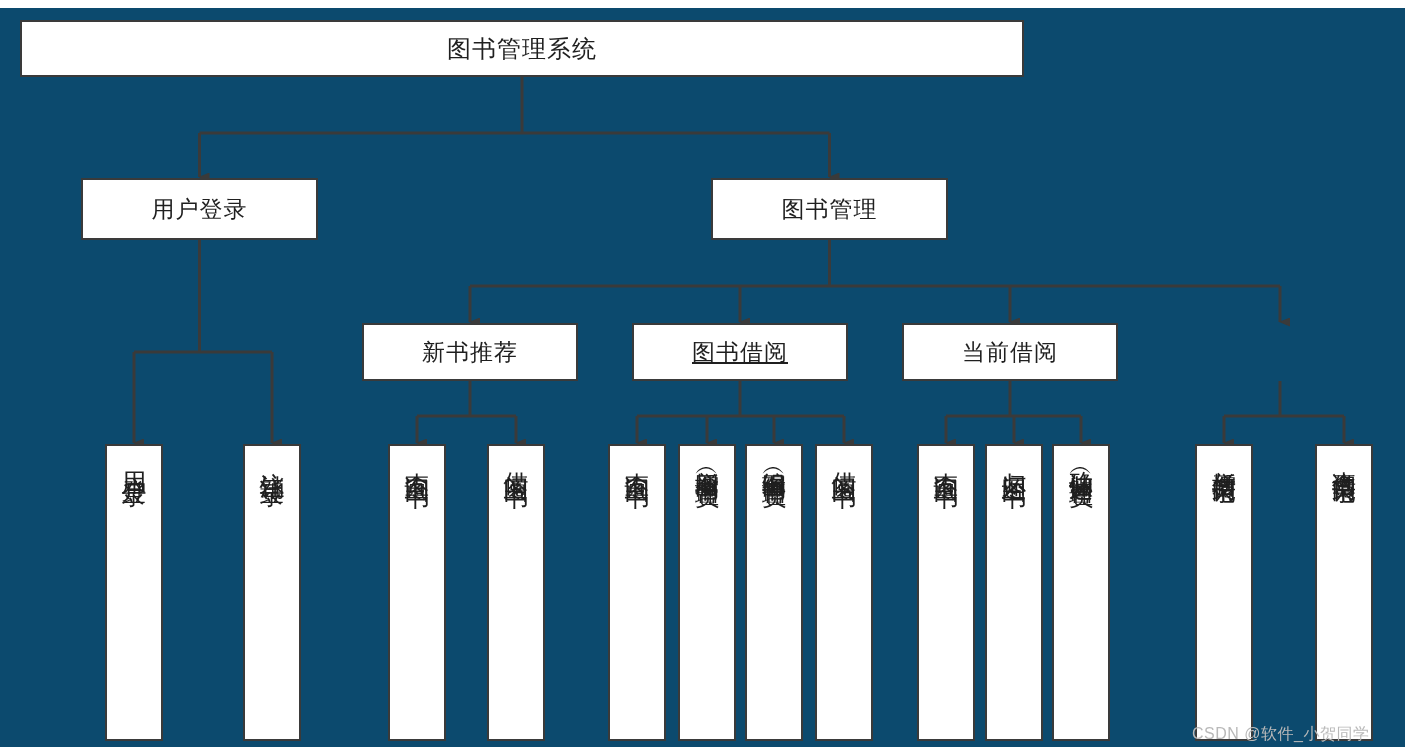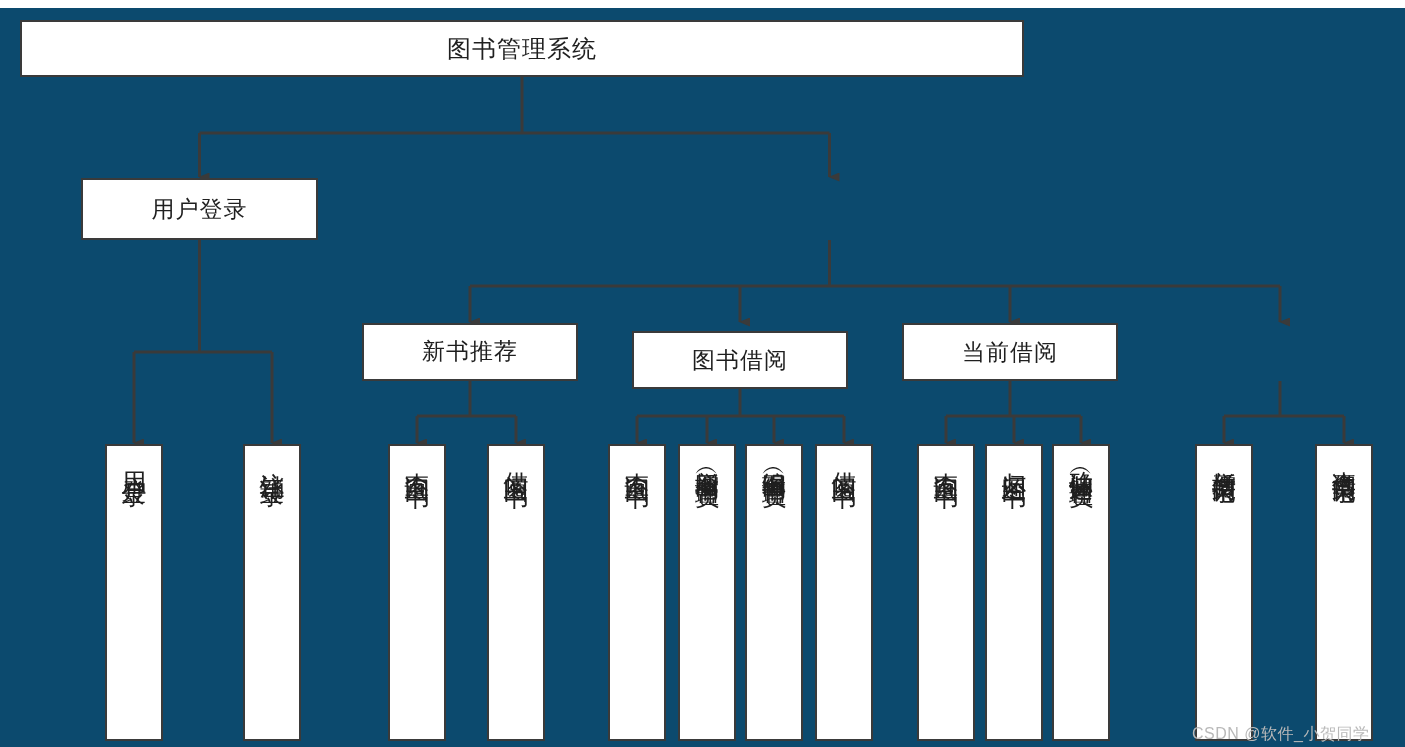--- a/index.html
+++ b/index.html
@@ -125,25 +125,28 @@
       </g>
   </svg>
 
   <div class="node root h" style="left: 20px; top: 12px; width: 1004px; height: 57px;">
     <span class="node-label">图书管理系统</span>
   </div>
 
   <div class="node h" style="left: 81px; top: 170px; width: 237px; height: 62px;">
     <span class="node-label">用户登录</span>
   </div>
+  <div class="node h" style="left: 711px; top: 170px; width: 237px; height: 62px;">
+    <span class="node-label">图书管理</span>
+  </div>
 
-  <div class="node h" style="left: 362px; top: 315px; width: 216px; height: 58px; font-family: Liberation Serif, serif;">
+  <div class="node h" style="left: 362px; top: 315px; width: 216px; height: 58px;">
     <span class="node-label">新书推荐</span>
   </div>
-  <div class="node h" style="left: 632px; top: 323px; width: 216px; height: 58px;">
+  <div class="node h" style="left: 632px; top: 315px; width: 216px; height: 58px; text-decoration: underline;">
     <span class="node-label">图书借阅</span>
   </div>
   <div class="node h" style="left: 902px; top: 315px; width: 216px; height: 58px;">
     <span class="node-label">当前借阅</span>
   </div>
 
   <div class="node v" style="left: 105px; top: 436px; width: 58px; height: 297px;">
     <span class="node-label">用户登录</span>
   </div>
   <div class="node v" style="left: 243px; top: 436px; width: 58px; height: 297px;">

